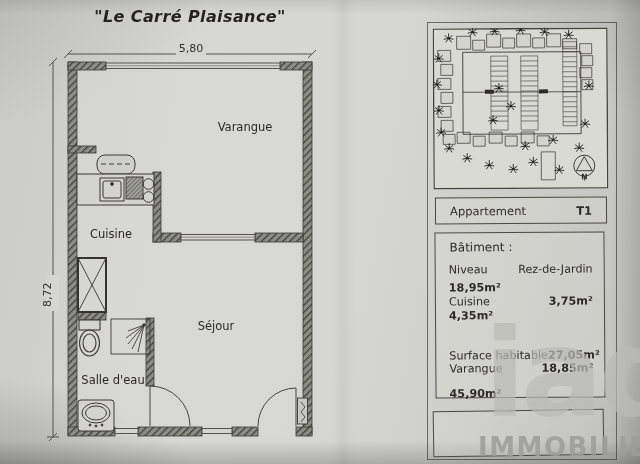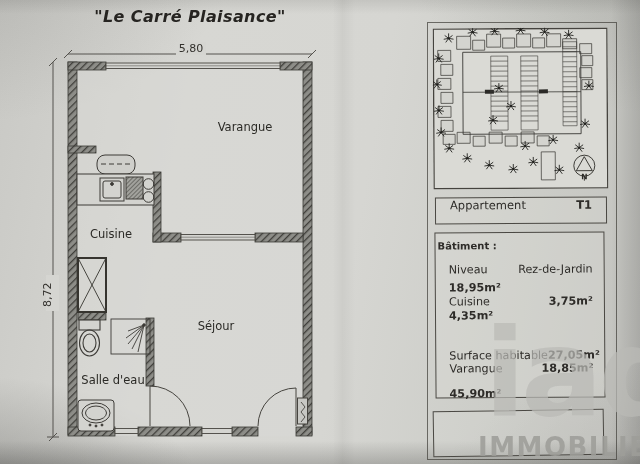--- a/index.html
+++ b/index.html
@@ -20,25 +20,25 @@
   }
   .title{
     position:absolute;left:60px;top:7px;width:260px;text-align:center;
     font-size:16px;font-style:italic;font-weight:600;letter-spacing:.4px;color:#262421;
   }
   svg text{font-family:"DejaVu Sans","Liberation Sans",sans-serif;}
   .panel-frame{position:absolute;left:427px;top:22px;width:188px;height:436px;
     border:1px solid rgba(70,68,63,.75);}
   .siteplan{position:absolute;left:433px;top:28px;transform:rotate(-.3deg);}
   .box{position:absolute;border:1.4px solid #4a4843;box-sizing:border-box;background:rgba(221,221,216,.35);}
-  .apt-box{left:435px;top:197px;width:172px;height:27px;display:flex;
+  .apt-box{left:435px;top:197px;width:172px;height:27px;display:flex;align-items:center;
     justify-content:space-between;padding:0 14px;font-size:11.5px;transform:rotate(-.3deg);}
   .apt-box .t1{font-weight:700;}
   .bld-box{left:435px;top:232px;width:170px;height:166px;font-size:11.2px;transform:rotate(-.4deg);}
-  .bld-title{position:absolute;left:2px;top:7px;font-size:10px;font-weight:700;}
+  .bld-title{position:absolute;left:14px;top:7px;font-size:12px;font-weight:400;}
   .row{position:absolute;left:13px;right:11px;display:flex;justify-content:space-between;white-space:nowrap;}
   .r-niveau{top:30px;} .r-a0{top:48px;} .r-a1{top:62px;} .r-a2{top:76px;}
   .r-s0{top:116px;} .r-s1{top:129px;} .r-tot{top:154px;font-weight:600;}
   .row .val{font-weight:700;}
   .empty-box{left:433px;top:410px;width:171px;height:46px;transform:rotate(-.9deg);background:rgba(221,221,216,.25);}
   .wm-iad{
     position:absolute;left:484px;top:312px;font-size:122px;font-weight:bold;line-height:1;
     letter-spacing:-5px;color:rgba(186,186,181,.72);pointer-events:none;z-index:6;
   }
   .wm-immo{

